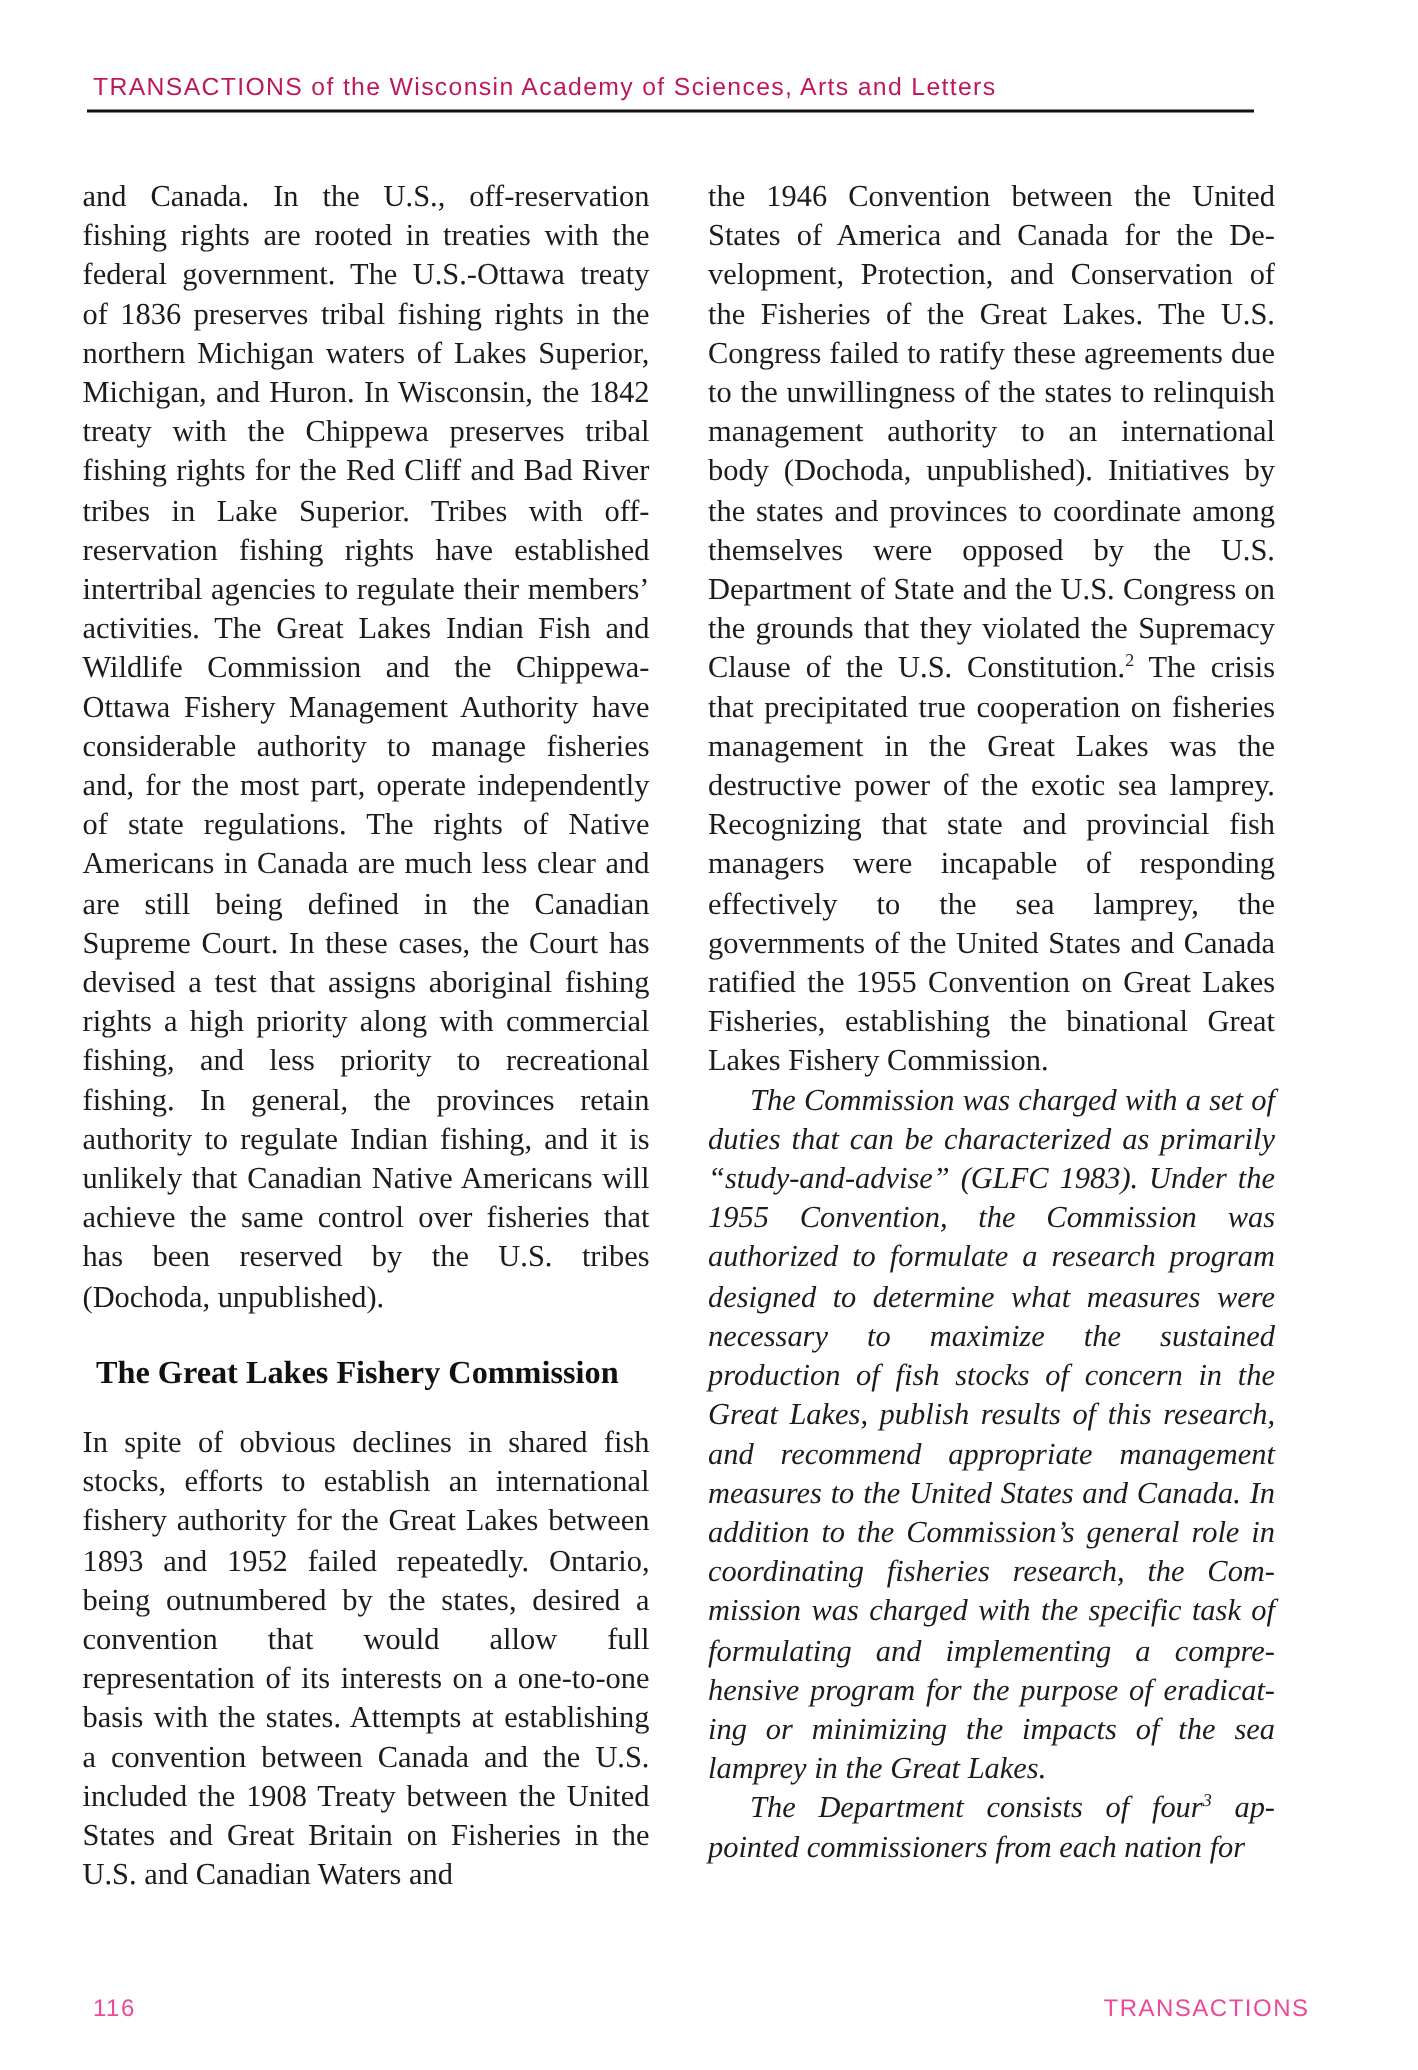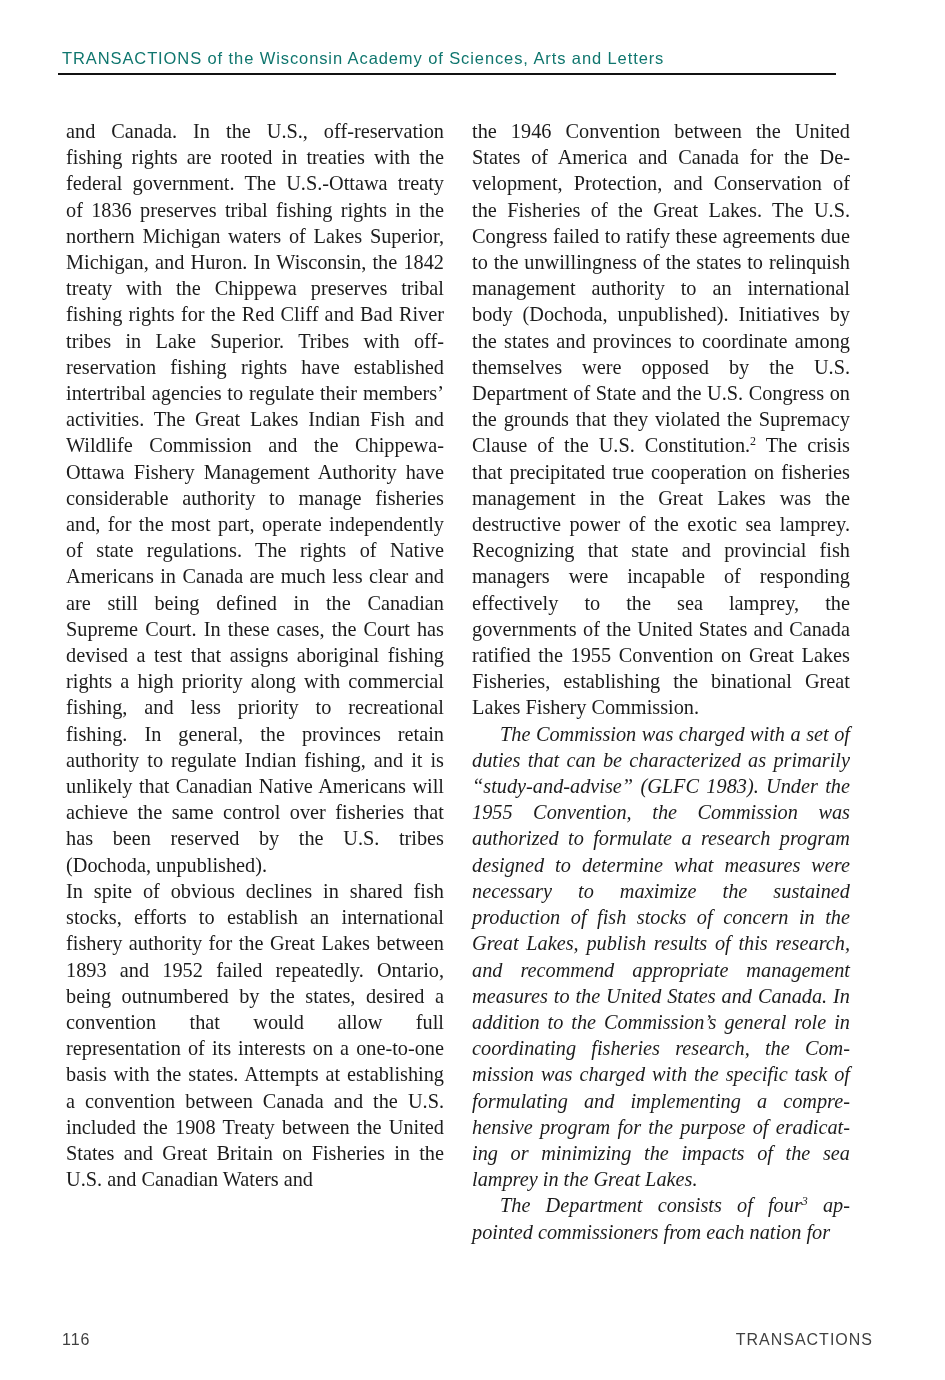--- a/index.html
+++ b/index.html
@@ -1,51 +1,52 @@
 <!DOCTYPE html>
 <html><head>
 <meta charset="utf-8">
 <style>
   html, body { margin: 0; padding: 0; background: #ffffff; }
   body { width: 945px; height: 1380px; position: relative; overflow: hidden; color: #1a1a1a; }
   .running-head {
     position: absolute; left: 62px; top: 49px; width: 772px;
     font-family: "Liberation Sans", sans-serif; font-size: 16.5px; letter-spacing: 0.9px;
-    color: #0f766e; white-space: nowrap;
+    color: #be185d; white-space: nowrap;
   }
   .head-rule { position: absolute; left: 58px; top: 73px; width: 778px; height: 2px; background: #111; }
   .col {
     position: absolute; top: 118px; width: 378px;
     font-family: "Liberation Serif", serif; font-size: 20.3px; line-height: 26.2px;
     text-align: justify; color: #1c1c1c;
   }
-  .col.left { left: 66px; }
+  .col.left { left: 55px; }
   .col.right { left: 472px; }
   .col p { margin: 0; hyphens: manual; }
   .col p.indent { text-indent: 28px; font-style: italic; }
   .section-heading {
     font-family: "Liberation Serif", serif; font-weight: bold; font-size: 21.5px;
     margin: 23px 0 20px 9px; line-height: 28px; color: #111; text-align: left;
   }
   sup { font-size: 12px; line-height: 0; vertical-align: 7px; }
   .footer-left, .footer-right {
     position: absolute; top: 1331px;
-    font-family: "Liberation Sans", sans-serif; font-size: 16px; letter-spacing: 1px; color: #404040; text-align: right;
+    font-family: "Liberation Sans", sans-serif; font-size: 16px; letter-spacing: 1px; color: #ec4899; text-align: right;
   }
   .footer-left { left: 62px; }
   .footer-right { right: 72px; }
 </style>
 </head>
 <body>
 
 <div class="running-head">TRANSACTIONS of the Wisconsin Academy of Sciences, Arts and Letters</div>
 <div class="head-rule"></div>
 
 <div class="col left">
   <p>and Canada. In the U.S., off-reservation fishing rights are rooted in treaties with the federal government. The U.S.-Ottawa treaty of 1836 preserves tribal fishing rights in the northern Michigan waters of Lakes Superior, Michigan, and Huron. In Wisconsin, the 1842 treaty with the Chippewa preserves tribal fishing rights for the Red Cliff and Bad River tribes in Lake Superior. Tribes with off-reservation fishing rights have established intertribal agencies to regulate their mem­bers’ activities. The Great Lakes Indian Fish and Wildlife Commission and the Chip­pewa-Ottawa Fishery Management Author­ity have considerable authority to manage fisheries and, for the most part, operate in­dependently of state regulations. The rights of Native Americans in Canada are much less clear and are still being defined in the Canadian Supreme Court. In these cases, the Court has devised a test that assigns aborigi­nal fishing rights a high priority along with commercial fishing, and less priority to rec­reational fishing. In general, the provinces retain authority to regulate Indian fishing, and it is unlikely that Canadian Native Americans will achieve the same control over fisheries that has been reserved by the U.S. tribes (Dochoda, unpublished).</p>
+  <div class="section-heading">The Great Lakes Fishery Commission</div>
   <p>In spite of obvious declines in shared fish stocks, efforts to establish an international fishery authority for the Great Lakes be­tween 1893 and 1952 failed repeatedly. Ontario, being outnumbered by the states, desired a convention that would allow full representation of its interests on a one-to-one basis with the states. Attempts at estab­lishing a convention between Canada and the U.S. included the 1908 Treaty between the United States and Great Britain on Fish­eries in the U.S. and Canadian Waters and</p>
 </div>
 
 <div class="col right">
   <p><span>the 1946 Convention between the United States of America and Canada for the De­velopment, Protection, and Conservation of the Fisheries of the Great Lakes. The U.S. Congress failed to ratify these agreements due to the unwillingness of the states to re­linquish management authority to an inter­national body (Dochoda, unpublished). Ini­tiatives by the states and provinces to coordinate among themselves were opposed by the U.S. Department of State and the U.S. Congress on the grounds that they vio­lated the Supremacy Clause of the U.S. Constitution.</span><sup>2</sup><span> The crisis that precipitated true cooperation on fisheries management in the Great Lakes was the destructive power of the exotic sea lamprey. Recognizing that state and provincial fish managers were in­capable of responding effectively to the sea lamprey, the governments of the United States and Canada ratified the 1955 Con­vention on Great Lakes Fisheries, establish­ing the binational Great Lakes Fishery Commission.</span></p>
   <p class="indent">The Commission was charged with a set of duties that can be characterized as prima­rily “study-and-advise” (GLFC 1983). Un­der the 1955 Convention, the Commission was authorized to formulate a research pro­gram designed to determine what measures were necessary to maximize the sustained production of fish stocks of concern in the Great Lakes, publish results of this research, and recommend appropriate management measures to the United States and Canada. In addition to the Commission’s general role in coordinating fisheries research, the Com­mission was charged with the specific task of formulating and implementing a compre­hensive program for the purpose of eradicat­ing or minimizing the impacts of the sea lamprey in the Great Lakes.</p>
   <p class="indent"><span>The Department consists of four</span><sup>3</sup><span> ap­pointed commissioners from each nation for</span></p>
 </div>
 
 <div class="footer-left">116</div>

